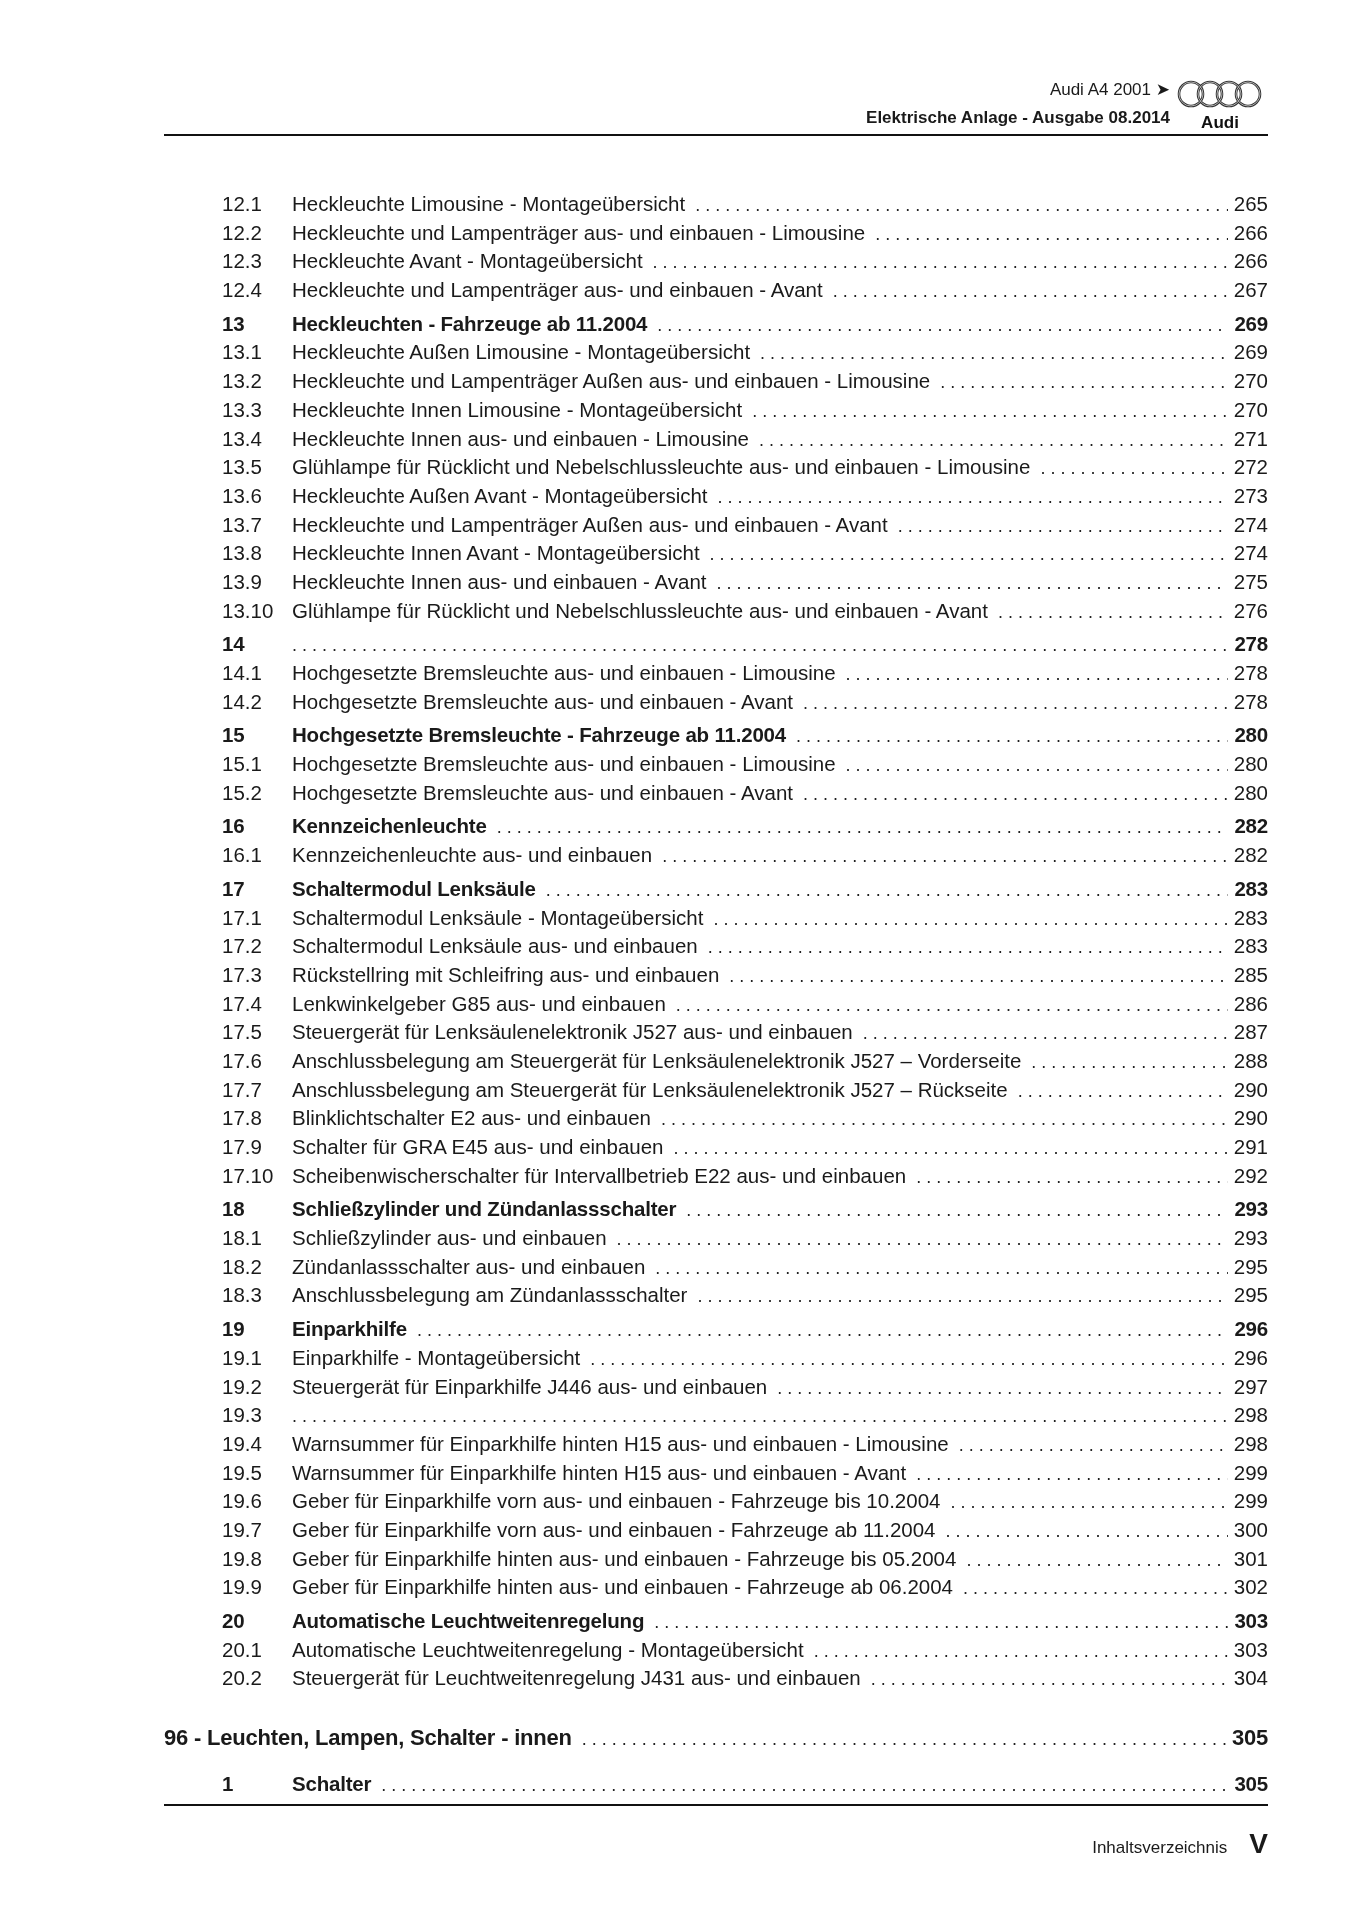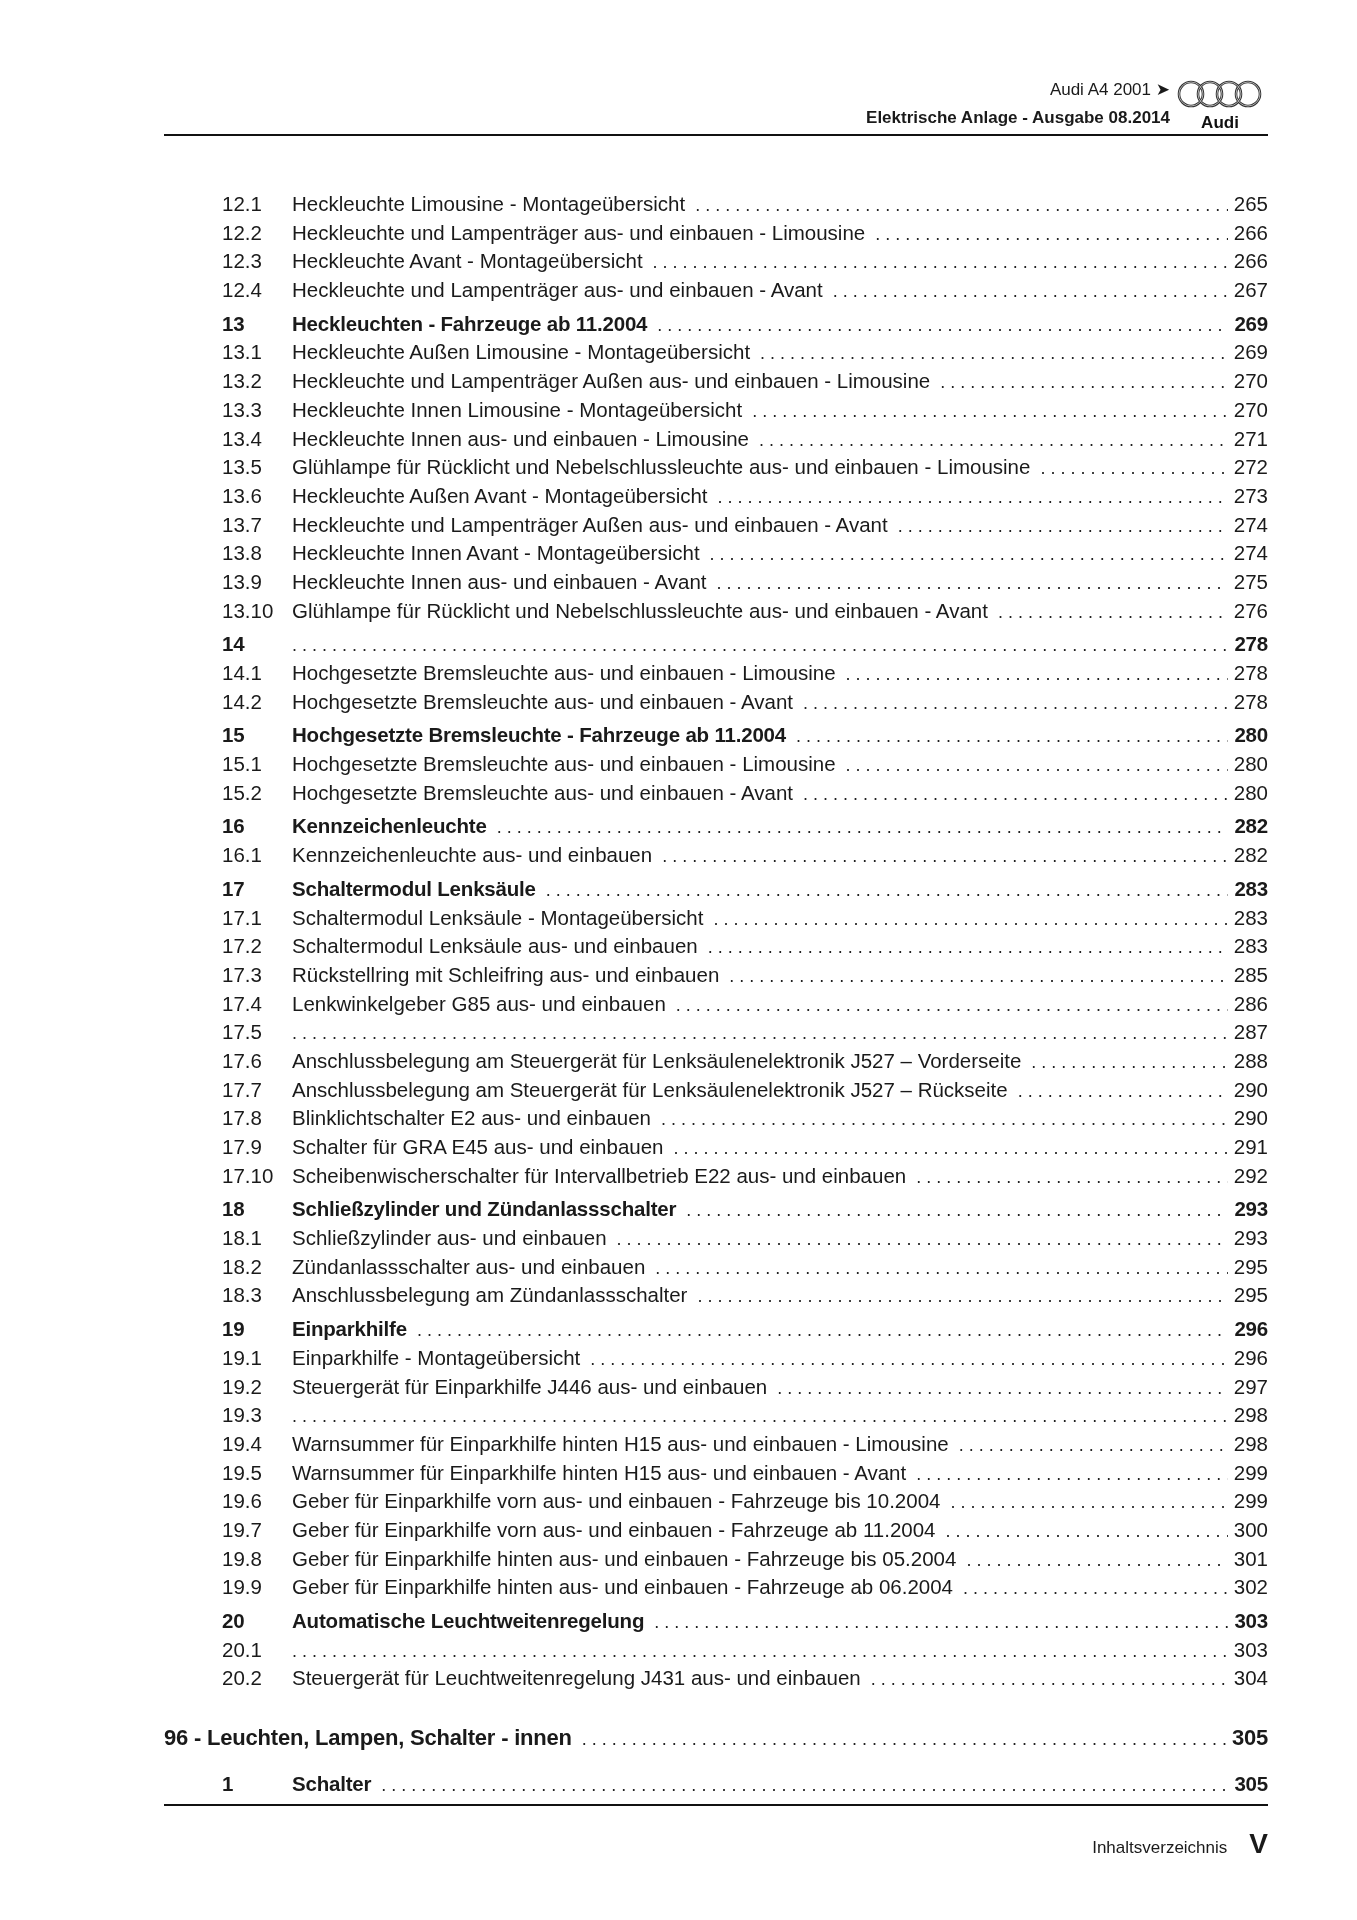--- a/index.html
+++ b/index.html
@@ -214,20 +214,21 @@
       <span class="page">285</span>
     </div>
     <div class="row">
       <span class="num">17.4</span>
       <span class="title">Lenkwinkelgeber G85 aus- und einbauen</span>
       <span class="dots"></span>
       <span class="page">286</span>
     </div>
     <div class="row">
       <span class="num">17.5</span>
+      <span class="title">Steuergerät für Lenksäulenelektronik J527 aus- und einbauen</span>
       <span class="dots"></span>
       <span class="page">287</span>
     </div>
     <div class="row">
       <span class="num">17.6</span>
       <span class="title">Anschlussbelegung am Steuergerät für Lenksäulenelektronik J527 – Vorderseite</span>
       <span class="dots"></span>
       <span class="page">288</span>
     </div>
     <div class="row">
@@ -338,20 +339,21 @@
       <span class="page">302</span>
     </div>
     <div class="row bold gap">
       <span class="num">20</span>
       <span class="title">Automatische Leuchtweitenregelung</span>
       <span class="dots"></span>
       <span class="page">303</span>
     </div>
     <div class="row">
       <span class="num">20.1</span>
+      <span class="title">Automatische Leuchtweitenregelung - Montageübersicht</span>
       <span class="dots"></span>
       <span class="page">303</span>
     </div>
     <div class="row">
       <span class="num">20.2</span>
       <span class="title">Steuergerät für Leuchtweitenregelung J431 aus- und einbauen</span>
       <span class="dots"></span>
       <span class="page">304</span>
     </div>
     <div class="row bold chapter">

